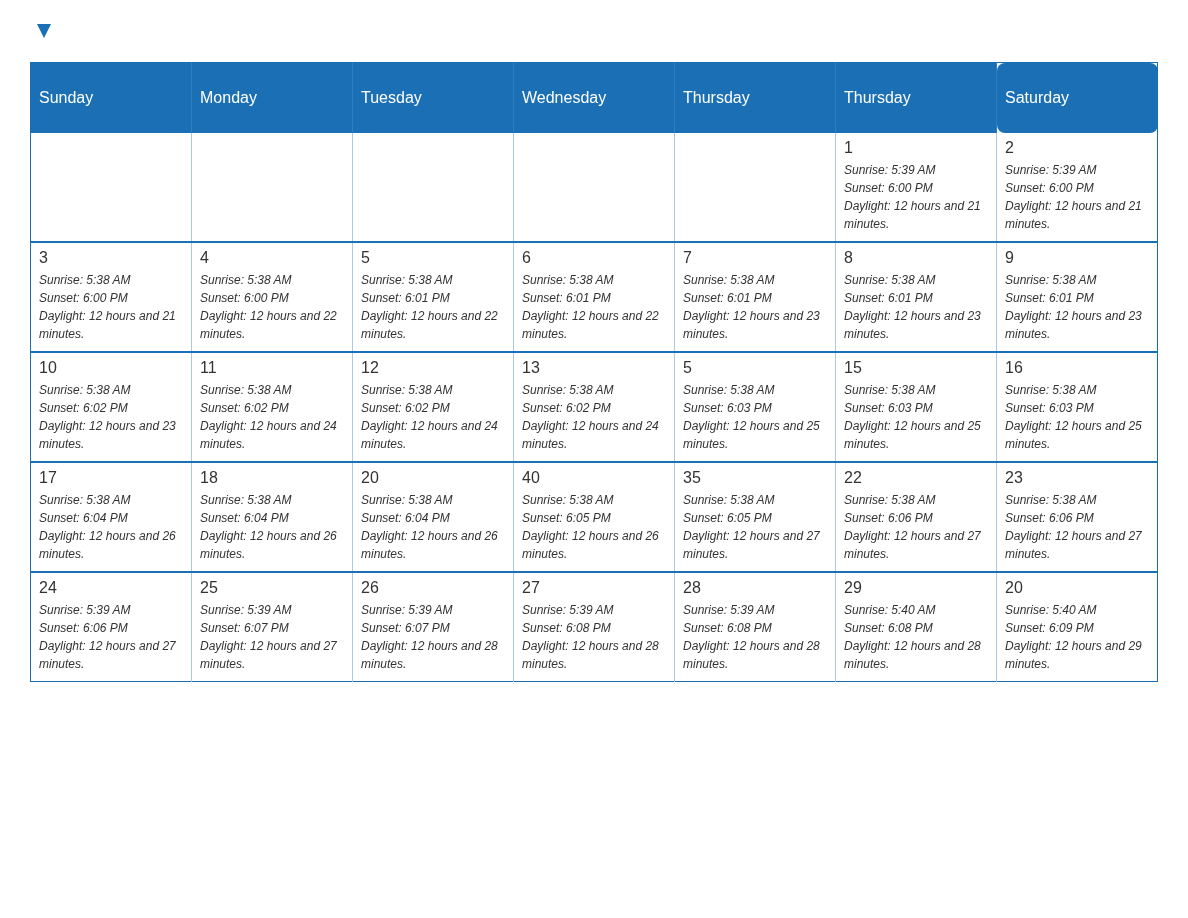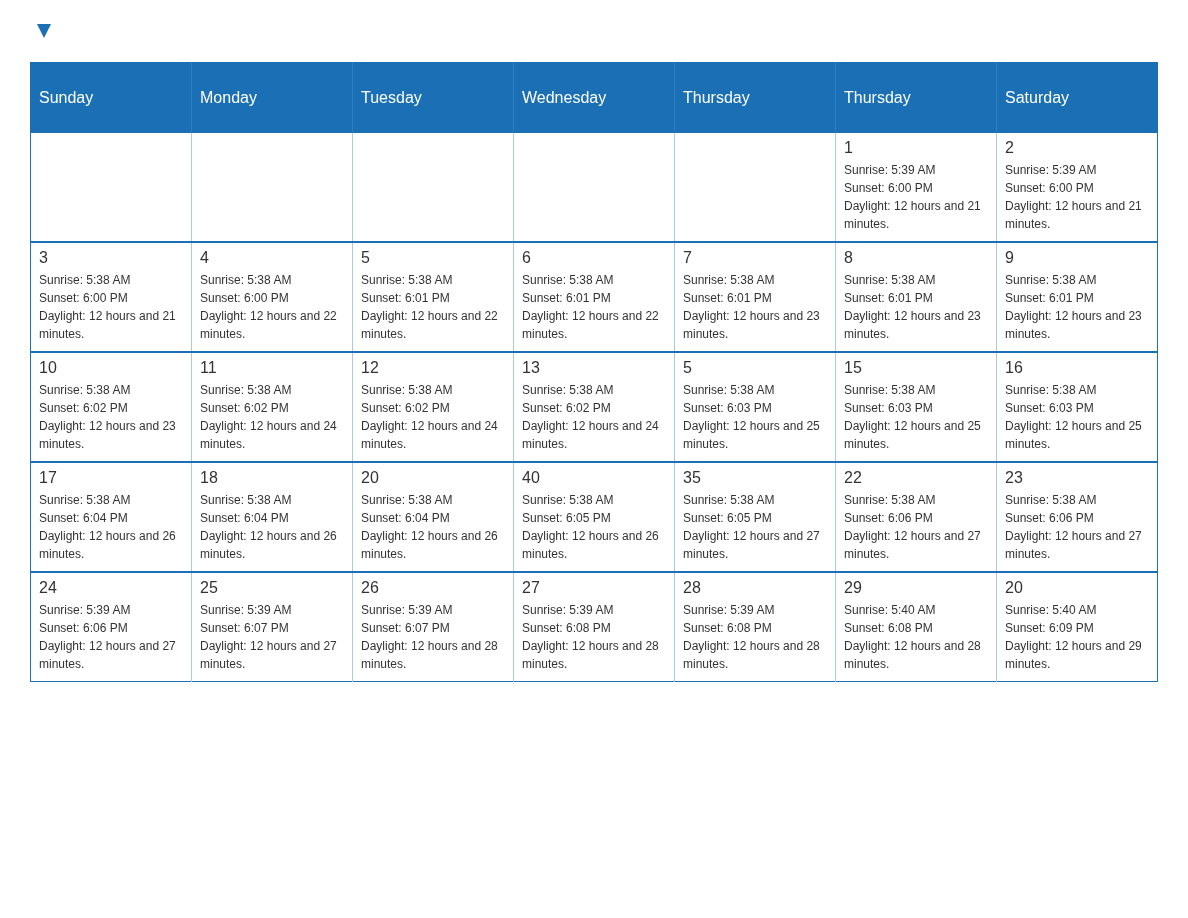--- a/index.html
+++ b/index.html
@@ -55,20 +55,21 @@
       background-color: #1a6fb5;
       color: #fff;
       padding: 26px 8px;
       font-size: 16px;
       font-weight: normal;
       text-align: left;
       border-right: 1px solid #2a7fc5;
     }
     .calendar-table th:last-child {
       border-right: none;
+      border-radius: 8px;
     }
     .calendar-table td {
       vertical-align: top;
       padding: 6px 8px 8px 8px;
       border-right: 1px solid #aac8e8;
       border-bottom: 2px solid #1a6fb5;
       width: calc(100% / 7);
       min-height: 100px;
     }
     .calendar-table td:last-child {
@@ -81,20 +82,21 @@
       font-size: 16px;
       font-weight: normal;
       color: #333;
       display: block;
       margin-bottom: 4px;
     }
     .day-info {
       font-size: 12px;
       color: #333;
       line-height: 1.5;
+      font-style: italic;
     }
     .empty-cell {
       background: #fff;
     }
   </style>
 </head>
 <body>
 
 <div class="header-area">
   <div class="logo-area">

